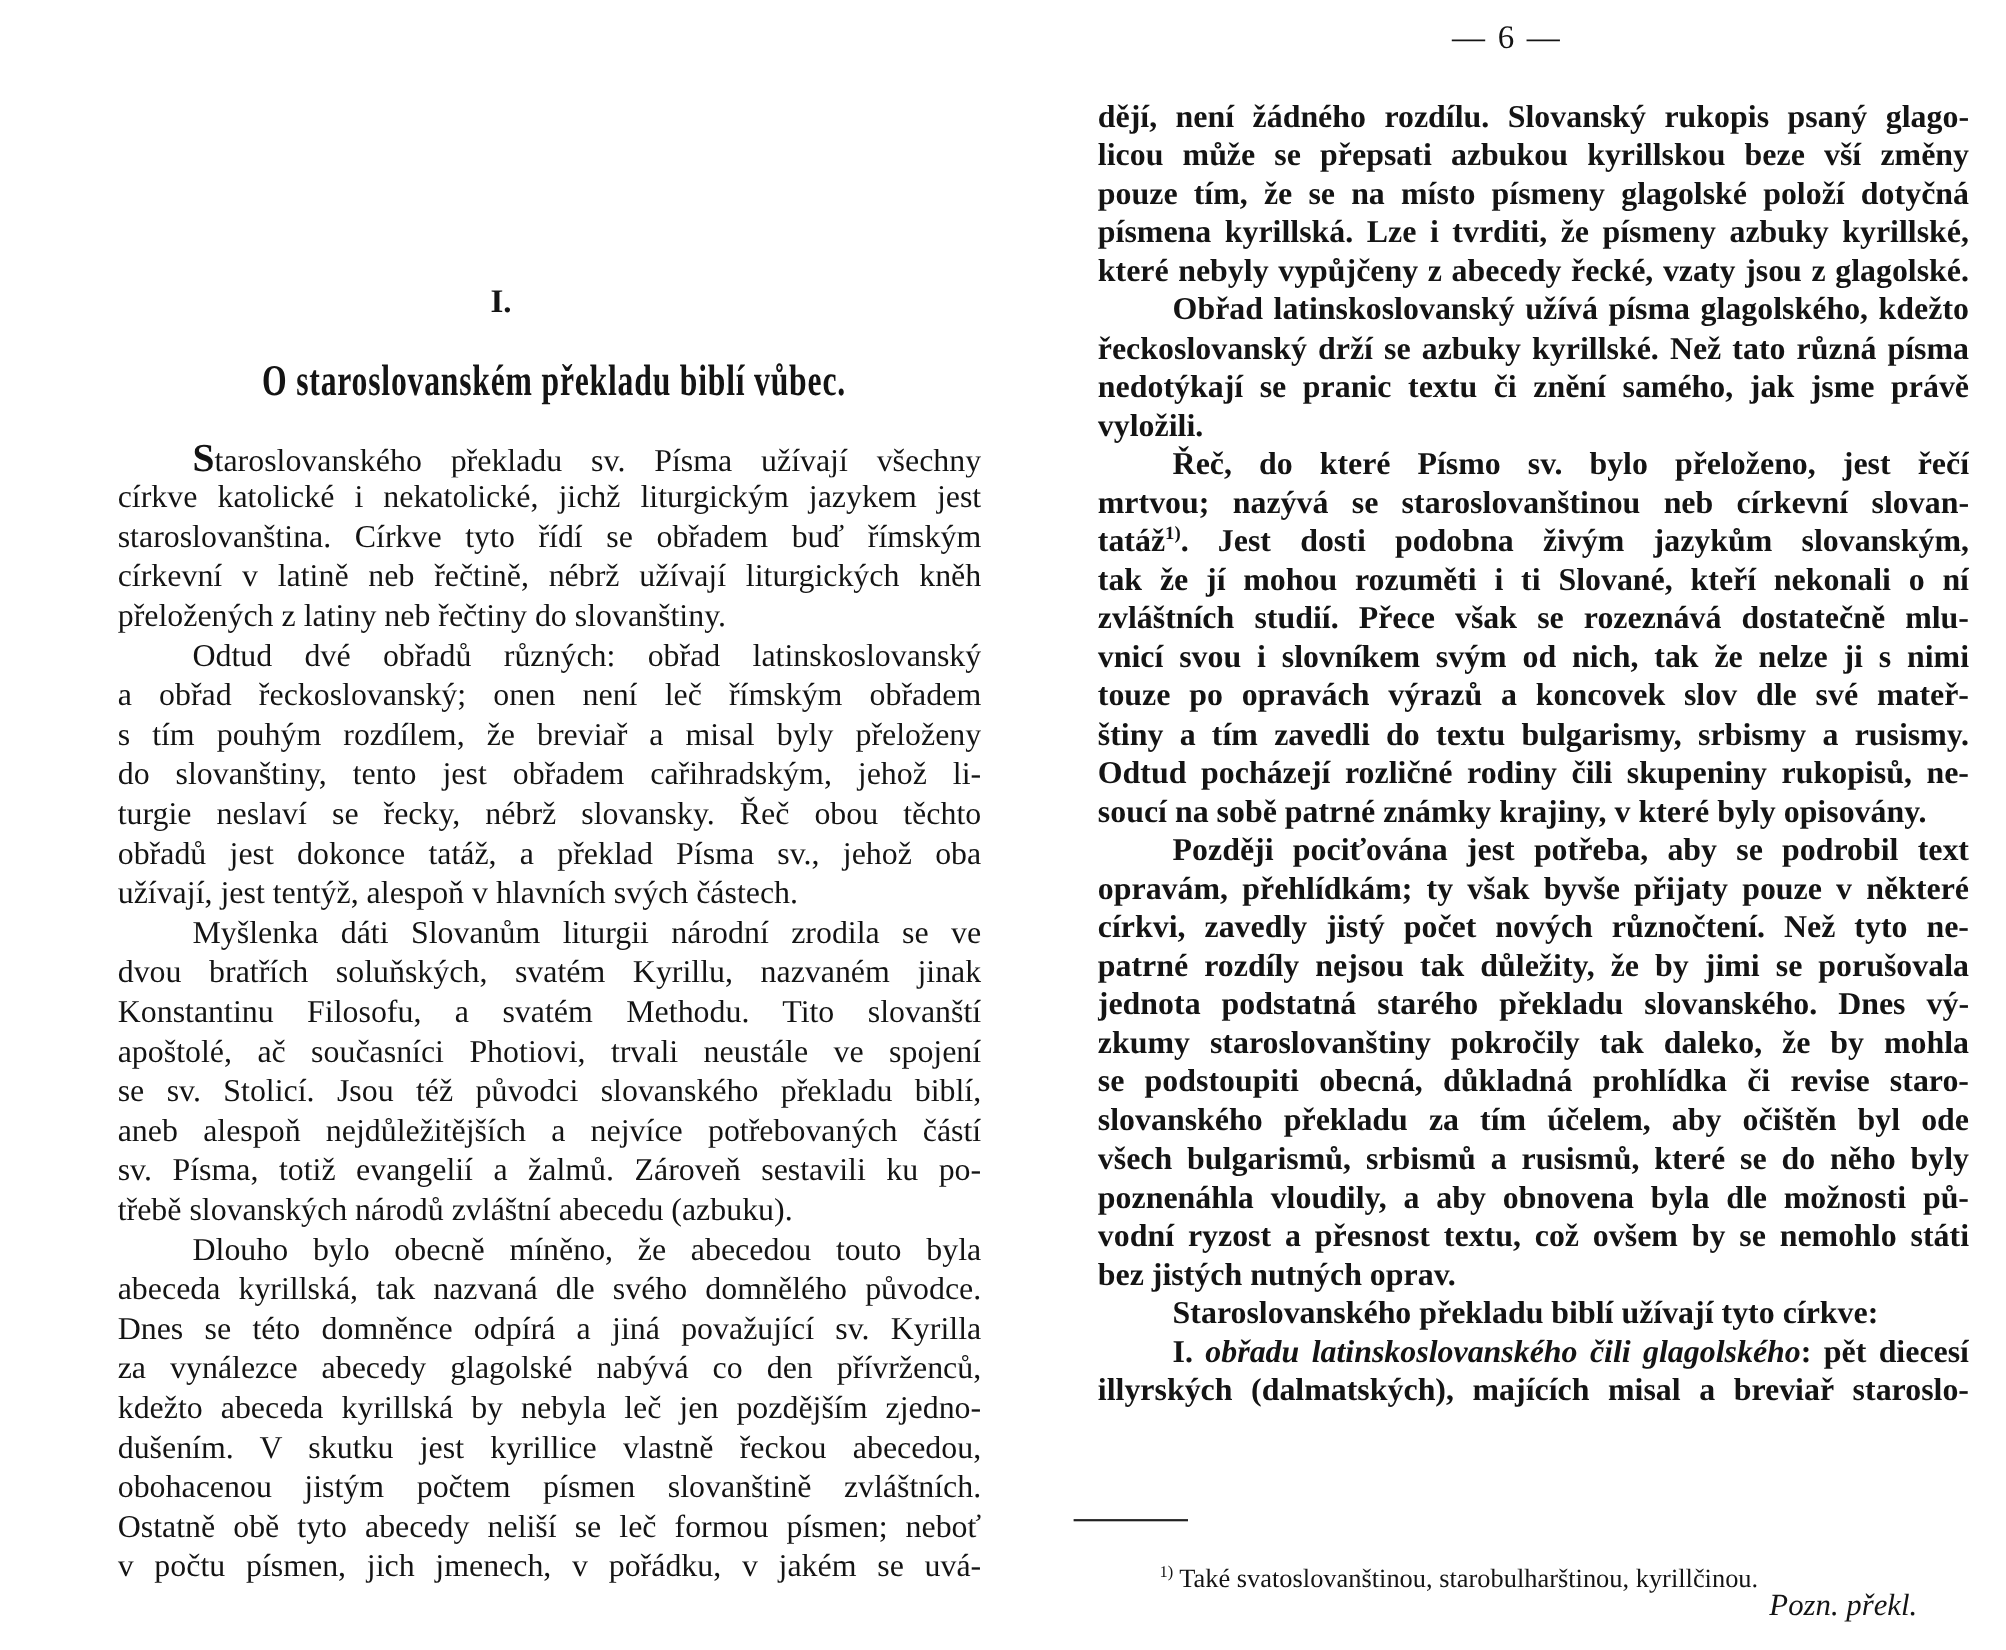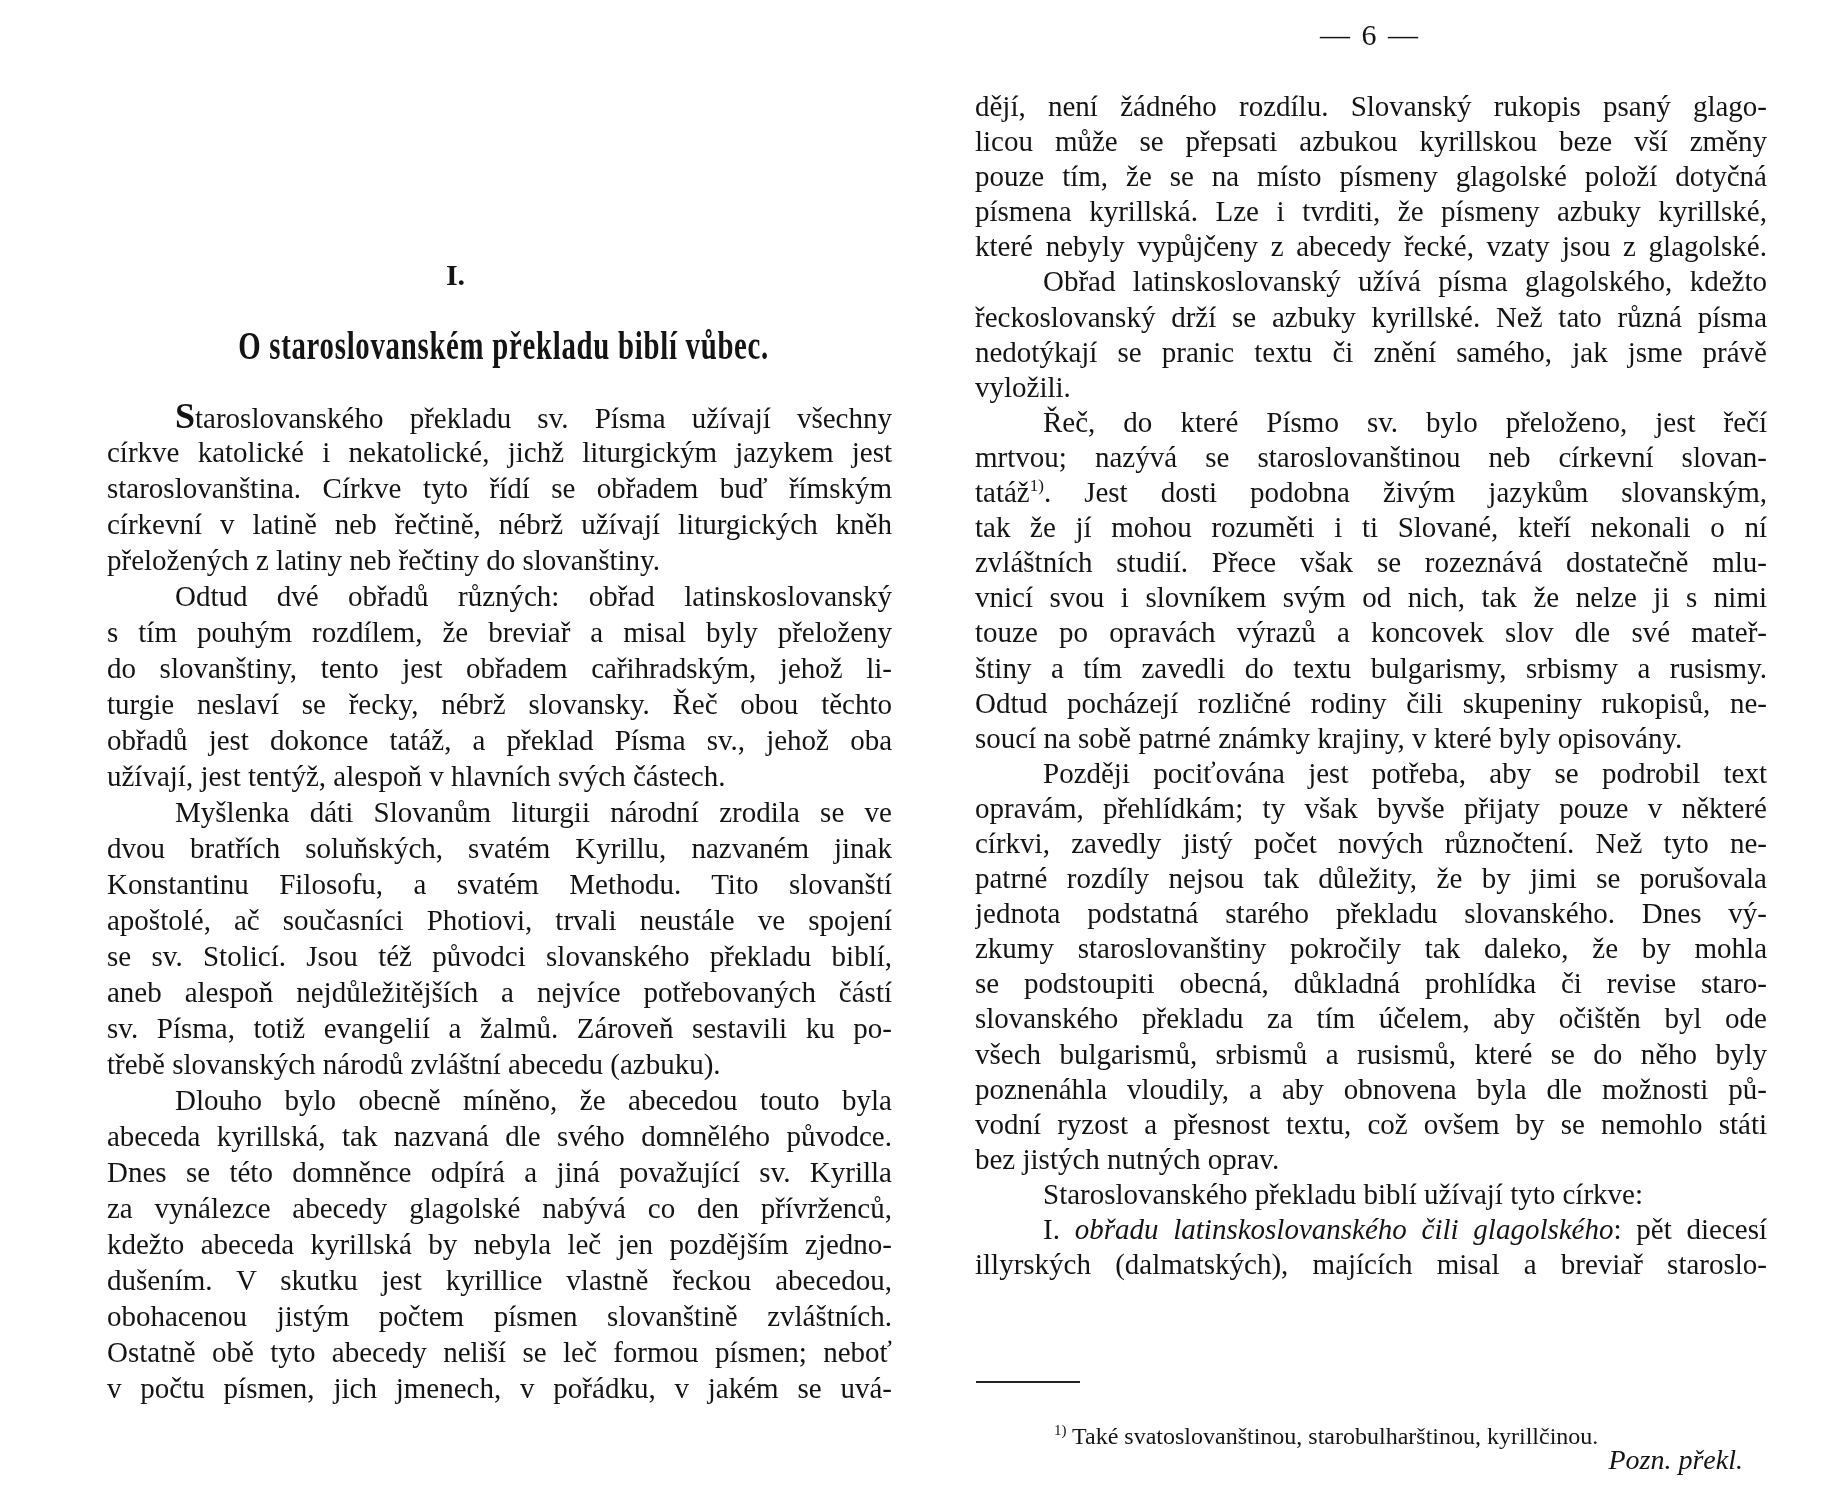--- a/index.html
+++ b/index.html
@@ -7,21 +7,21 @@
          font-family:"Liberation Serif", "DejaVu Serif", serif; color:#141414; }
   .page-num { position:absolute; left:1300px; width:140px; top:18px; text-align:center;
               font-size:30px; letter-spacing:2px; }
   .chapter-num { position:absolute; left:63px; width:785px; top:258px; text-align:center;
                  font-size:30px; font-weight:bold; }
   .chapter-title { position:absolute; left:150px; width:630px; top:322px; text-align:center;
                    font-size:40px; font-weight:bold; transform:scaleX(0.72); transform-origin:center;
                    white-space:nowrap; letter-spacing:1px; }
   .col { position:absolute; width:785px; }
   .col.left { left:63px; top:398px;margin-left:44px; }
-  .col.right { left:975px; top:89px; width:792px; }
+  .col.right { left:998px; top:89px; width:792px;font-weight:bold; }
   .line { height:36px; line-height:36px; font-size:29px; white-space:nowrap;
           text-align:justify; text-align-last:justify; overflow:hidden; }
   .col.right .line { height:35.1px; line-height:35.1px; }
   .line.last { text-align-last:left; }
   .line.indent { padding-left:68px; }
   .dropcap { font-weight:bold; font-size:36px; }
   .ital { font-style:italic; }
   .fn-rule { position:absolute; left:976px; top:1381px; width:104px; height:0; border-top:2px solid #222; }
   .footnote { position:absolute; left:1054px; top:1408px; font-size:24px; white-space:nowrap;margin-top:14px; }
   .footnote sup { font-size:15px; }
@@ -36,20 +36,21 @@
 <div class="chapter-num">I.</div>
 <div class="chapter-title">O staroslovanském překladu biblí vůbec.</div>
 
 <div class="col left" id="col-left">
     <div class="line indent"><span class="dropcap">S</span><span>taroslovanského překladu sv. Písma užívají všechny</span></div>
     <div class="line"><span>církve katolické i nekatolické, jichž liturgickým jazykem jest</span></div>
     <div class="line"><span>staroslovanština. Církve tyto řídí se obřadem buď římským</span></div>
     <div class="line"><span>církevní v latině neb řečtině, nébrž užívají liturgických kněh</span></div>
     <div class="line last"><span>přeložených z latiny neb řečtiny do slovanštiny.</span></div>
     <div class="line indent"><span>Odtud dvé obřadů různých: obřad latinskoslovanský</span></div>
+    <div class="line"><span>a obřad řeckoslovanský; onen není leč římským obřadem</span></div>
     <div class="line"><span>s tím pouhým rozdílem, že breviař a misal byly přeloženy</span></div>
     <div class="line"><span>do slovanštiny, tento jest obřadem cařihradským, jehož li-</span></div>
     <div class="line"><span>turgie neslaví se řecky, nébrž slovansky. Řeč obou těchto</span></div>
     <div class="line"><span>obřadů jest dokonce tatáž, a překlad Písma sv., jehož oba</span></div>
     <div class="line last"><span>užívají, jest tentýž, alespoň v hlavních svých částech.</span></div>
     <div class="line indent"><span>Myšlenka dáti Slovanům liturgii národní zrodila se ve</span></div>
     <div class="line"><span>dvou bratřích soluňských, svatém Kyrillu, nazvaném jinak</span></div>
     <div class="line"><span>Konstantinu Filosofu, a svatém Methodu. Tito slovanští</span></div>
     <div class="line"><span>apoštolé, ač současníci Photiovi, trvali neustále ve spojení</span></div>
     <div class="line"><span>se sv. Stolicí. Jsou též původci slovanského překladu biblí,</span></div>

